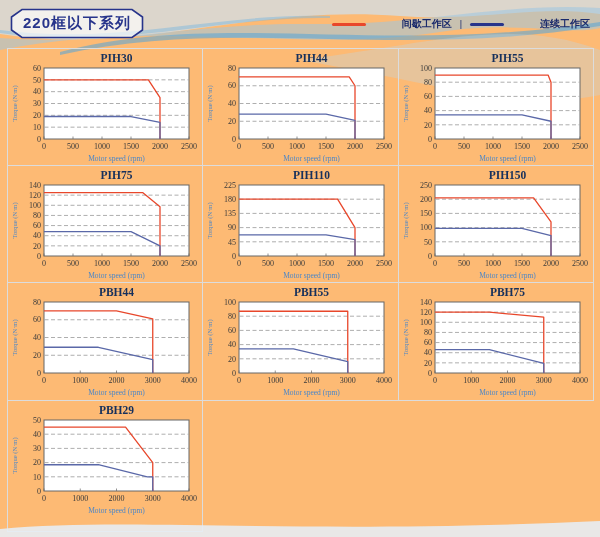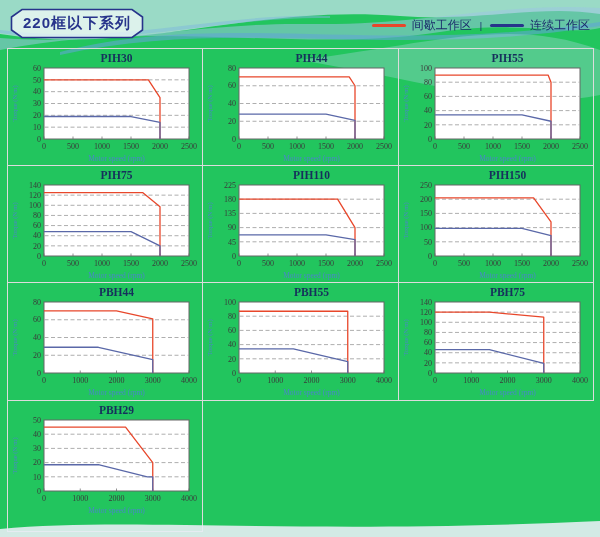--- a/index.html
+++ b/index.html
@@ -1,29 +1,29 @@
 <!DOCTYPE html>
 <html><head>
 <meta charset="utf-8">
 <style>
   html,body{margin:0;padding:0;background:#fff;}
-  .page{position:relative;width:600px;height:537px;background:#22c55e;overflow:hidden;
+  .page{position:relative;width:600px;height:537px;background:#fdba74;overflow:hidden;
         font-family:"Liberation Sans",sans-serif;}
   .top-waves{position:absolute;top:0;left:0;pointer-events:none;}
   .bottom-wave{position:absolute;bottom:0;left:0;pointer-events:none;}
 
   .title-box{position:absolute;left:10px;top:8px;width:134px;height:31px;}
   .box-svg{position:absolute;left:0;top:0;}
   .title-text{position:absolute;left:0;top:0;width:134px;height:31px;display:flex;
               align-items:center;justify-content:center;font-size:15px;font-weight:bold;
               color:#27348b;letter-spacing:1px;}
 
   .legend{position:absolute;top:17px;right:10px;display:flex;align-items:center;gap:6px;}
   .legend-line{width:34px;height:3px;border-radius:2px;display:inline-block;}
-  .legend-label{font-size:12px;font-weight:normal;color:#1a2a6b;white-space:nowrap;}
+  .legend-label{font-size:10px;font-weight:bold;color:#1a2a6b;white-space:nowrap;margin-left:30px;}
   .legend-sep{font-size:9px;color:#1a2a6b;margin:0 2px;}
 
   #chart-grid{position:absolute;left:7px;top:48px;width:586px;display:grid;
               grid-template-columns:repeat(3,1fr);
               grid-template-rows:117px 117px 118px 131px;
               border-top:1px solid #dcdcdc;border-left:1px solid #dcdcdc;}
   .cell{border-right:1px solid #dcdcdc;border-bottom:1px solid #dcdcdc;background:transparent;overflow:hidden;}
   .filler{border:none;}
 
   .tick{font-family:"Liberation Serif",serif;font-size:8px;fill:#3a3a3a;}

